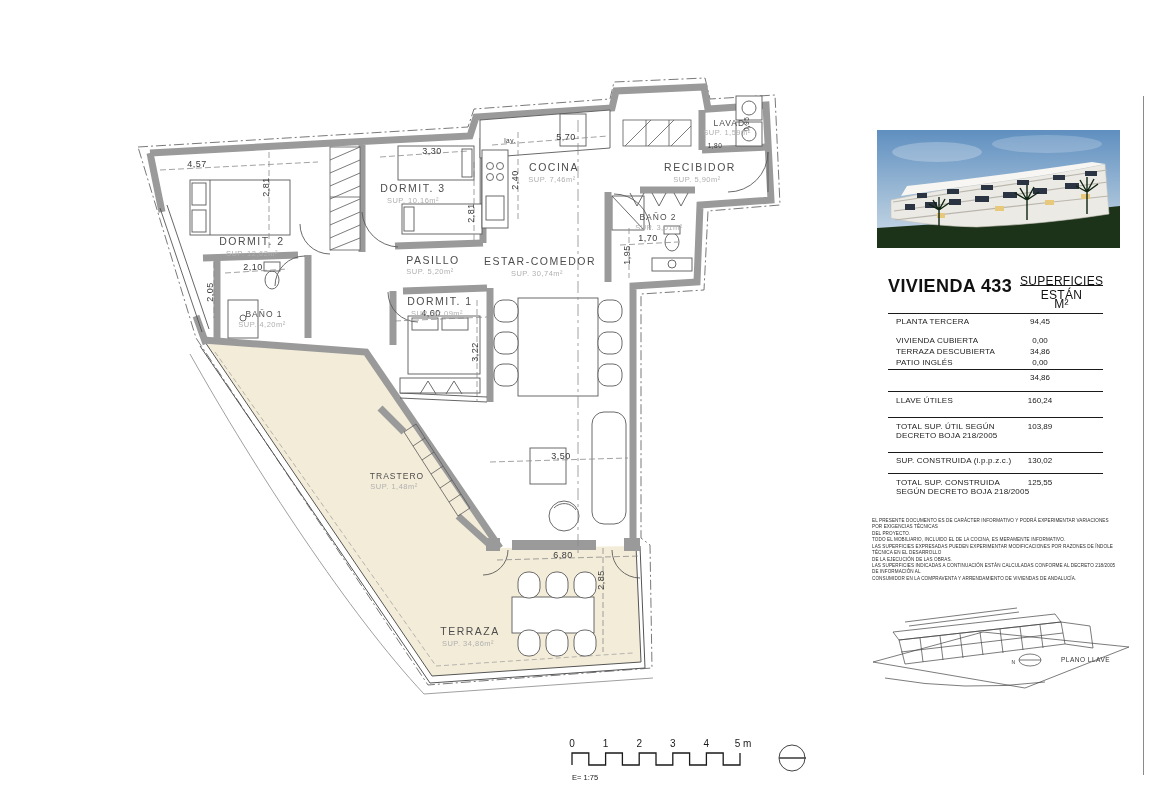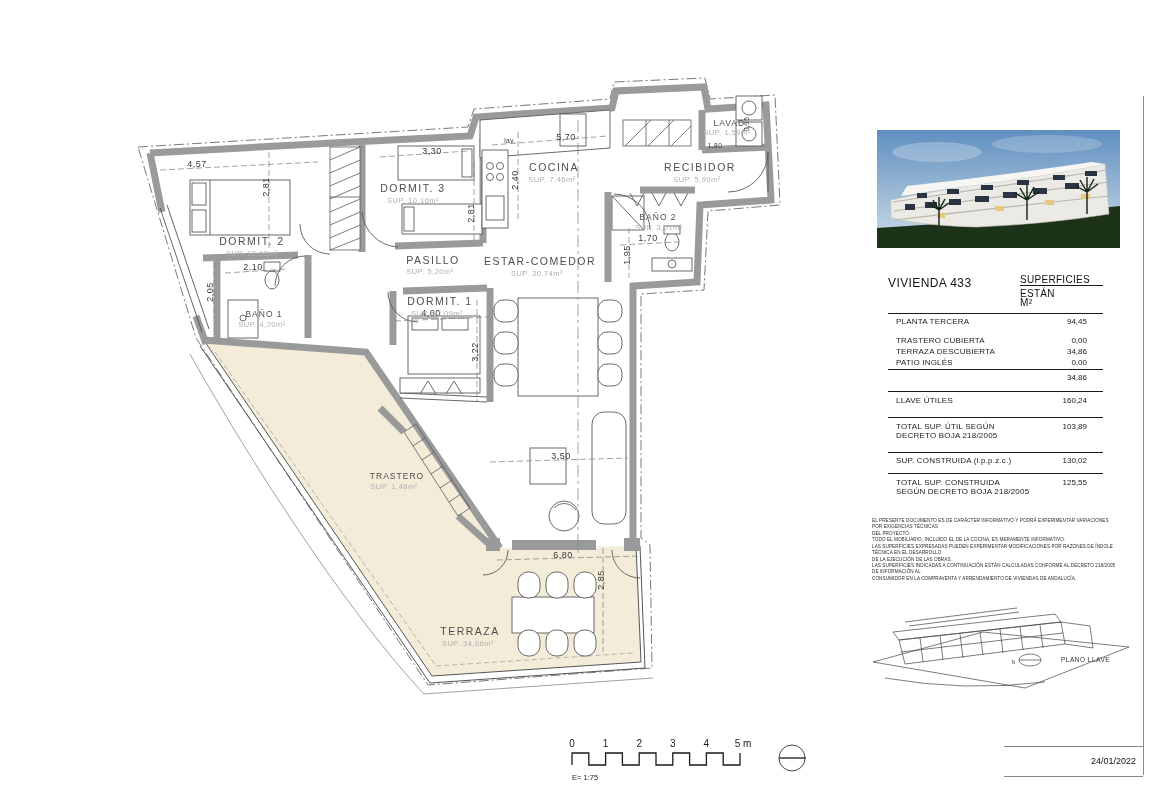--- a/index.html
+++ b/index.html
@@ -10,23 +10,23 @@
   .room-name.sm{font-size:8.5px;letter-spacing:1px;}
   .room-sup{fill:#b0b0b0;font-size:7.5px;letter-spacing:.5px;}
   .dim{fill:#3a3a3a;font-size:9px;letter-spacing:.5px;}
   .dim.sm{font-size:6.5px;}
   
   .panel-photo{position:absolute;left:877px;top:130px;width:243px;height:118px;}
   #table{position:absolute;left:888px;top:272px;width:215px;height:238px;font-size:8px;}
   #table .rule{position:absolute;left:0;width:215px;height:0;border-top:1.5px solid #1a1a1a;}
   #table .rule.short{left:132px;width:83px;border-top:1px solid #1a1a1a;}
   #table .lbl{position:absolute;left:8px;width:135px;letter-spacing:.2px;color:#1a1a1a;}
-  #table .val{position:absolute;left:137px;width:62px;text-align:right;color:#1a1a1a;}
-  #table .title{position:absolute;left:0;top:4px;font-size:12px;font-weight:normal;letter-spacing:.4px;text-align:center;}
-  #table .hdr{position:absolute;left:132px;width:83px;font-size:10px;letter-spacing:.3px;}
+  #table .val{position:absolute;left:121px;width:62px;text-align:center;color:#1a1a1a;}
+  #table .title{position:absolute;left:0;top:4px;font-size:18px;font-weight:bold;letter-spacing:.4px;text-align:center;}
+  #table .hdr{position:absolute;left:132px;width:83px;text-align:center;font-size:12px;letter-spacing:.3px;}
   #disclaimer{position:absolute;left:872px;top:518px;width:248px;font-size:4.6px;
               line-height:1.4;color:#2b2b2b;letter-spacing:.1px;}
   .keyplan{position:absolute;left:865px;top:592px;width:270px;height:110px;}
   #frame-right{position:absolute;left:1143px;top:96px;width:1px;height:679px;background:#8a8a8a;}
   #datebox{position:absolute;left:1004px;top:746px;width:139px;height:29px;
            border-top:1px solid #8a8a8a;border-bottom:1px solid #8a8a8a;}
   #datebox .d{position:absolute;right:7px;top:9px;font-size:9px;color:#111;}
 </style>
 </head>
 <body>
@@ -329,21 +329,21 @@
     <div class="title">VIVIENDA 433</div>
     <div class="hdr" style="top:2px">SUPERFICIES</div>
     <div class="rule short" style="top:13px"></div>
     <div class="hdr" style="top:16px">ESTÁN</div>
     <div class="hdr" style="top:25px">M²</div>
     <div class="rule" style="top:41px"></div>
 
     <div class="lbl" style="top:45px">PLANTA TERCERA</div>
     <div class="val" style="top:45px">94,45</div>
 
-    <div class="lbl" style="top:64px">TRASTERO CUBIERTA</div>
+    <div class="lbl" style="top:64px">VIVIENDA CUBIERTA</div>
     <div class="val" style="top:64px">0,00</div>
     <div class="lbl" style="top:75px">TERRAZA DESCUBIERTA</div>
     <div class="val" style="top:75px">34,86</div>
     <div class="lbl" style="top:86px">PATIO INGLÉS</div>
     <div class="val" style="top:86px">0,00</div>
 
     <div class="rule" style="top:97px"></div>
     <div class="val" style="top:101px">34,86</div>
     <div class="rule" style="top:119px"></div>
 
@@ -390,17 +390,14 @@
         <line x1="155" y1="35" x2="158" y2="58"></line>
       <line x1="175" y1="33" x2="178" y2="56"></line>
       <ellipse cx="165" cy="68" rx="11" ry="6"></ellipse>
       <line x1="154" y1="68" x2="176" y2="68"></line>
     </g>
     <text x="150" y="72" font-size="5" fill="#333" text-anchor="end">N</text>
     <text x="196" y="70" font-size="6.5" fill="#333" text-anchor="start" letter-spacing="0.5">PLANO LLAVE</text>
   </svg>
 
   <div id="frame-right"></div>
-  <div id="datebox">
-    <div class="d">24/01/2022</div>
-  </div>
 
 </div>
 
 </body></html>

